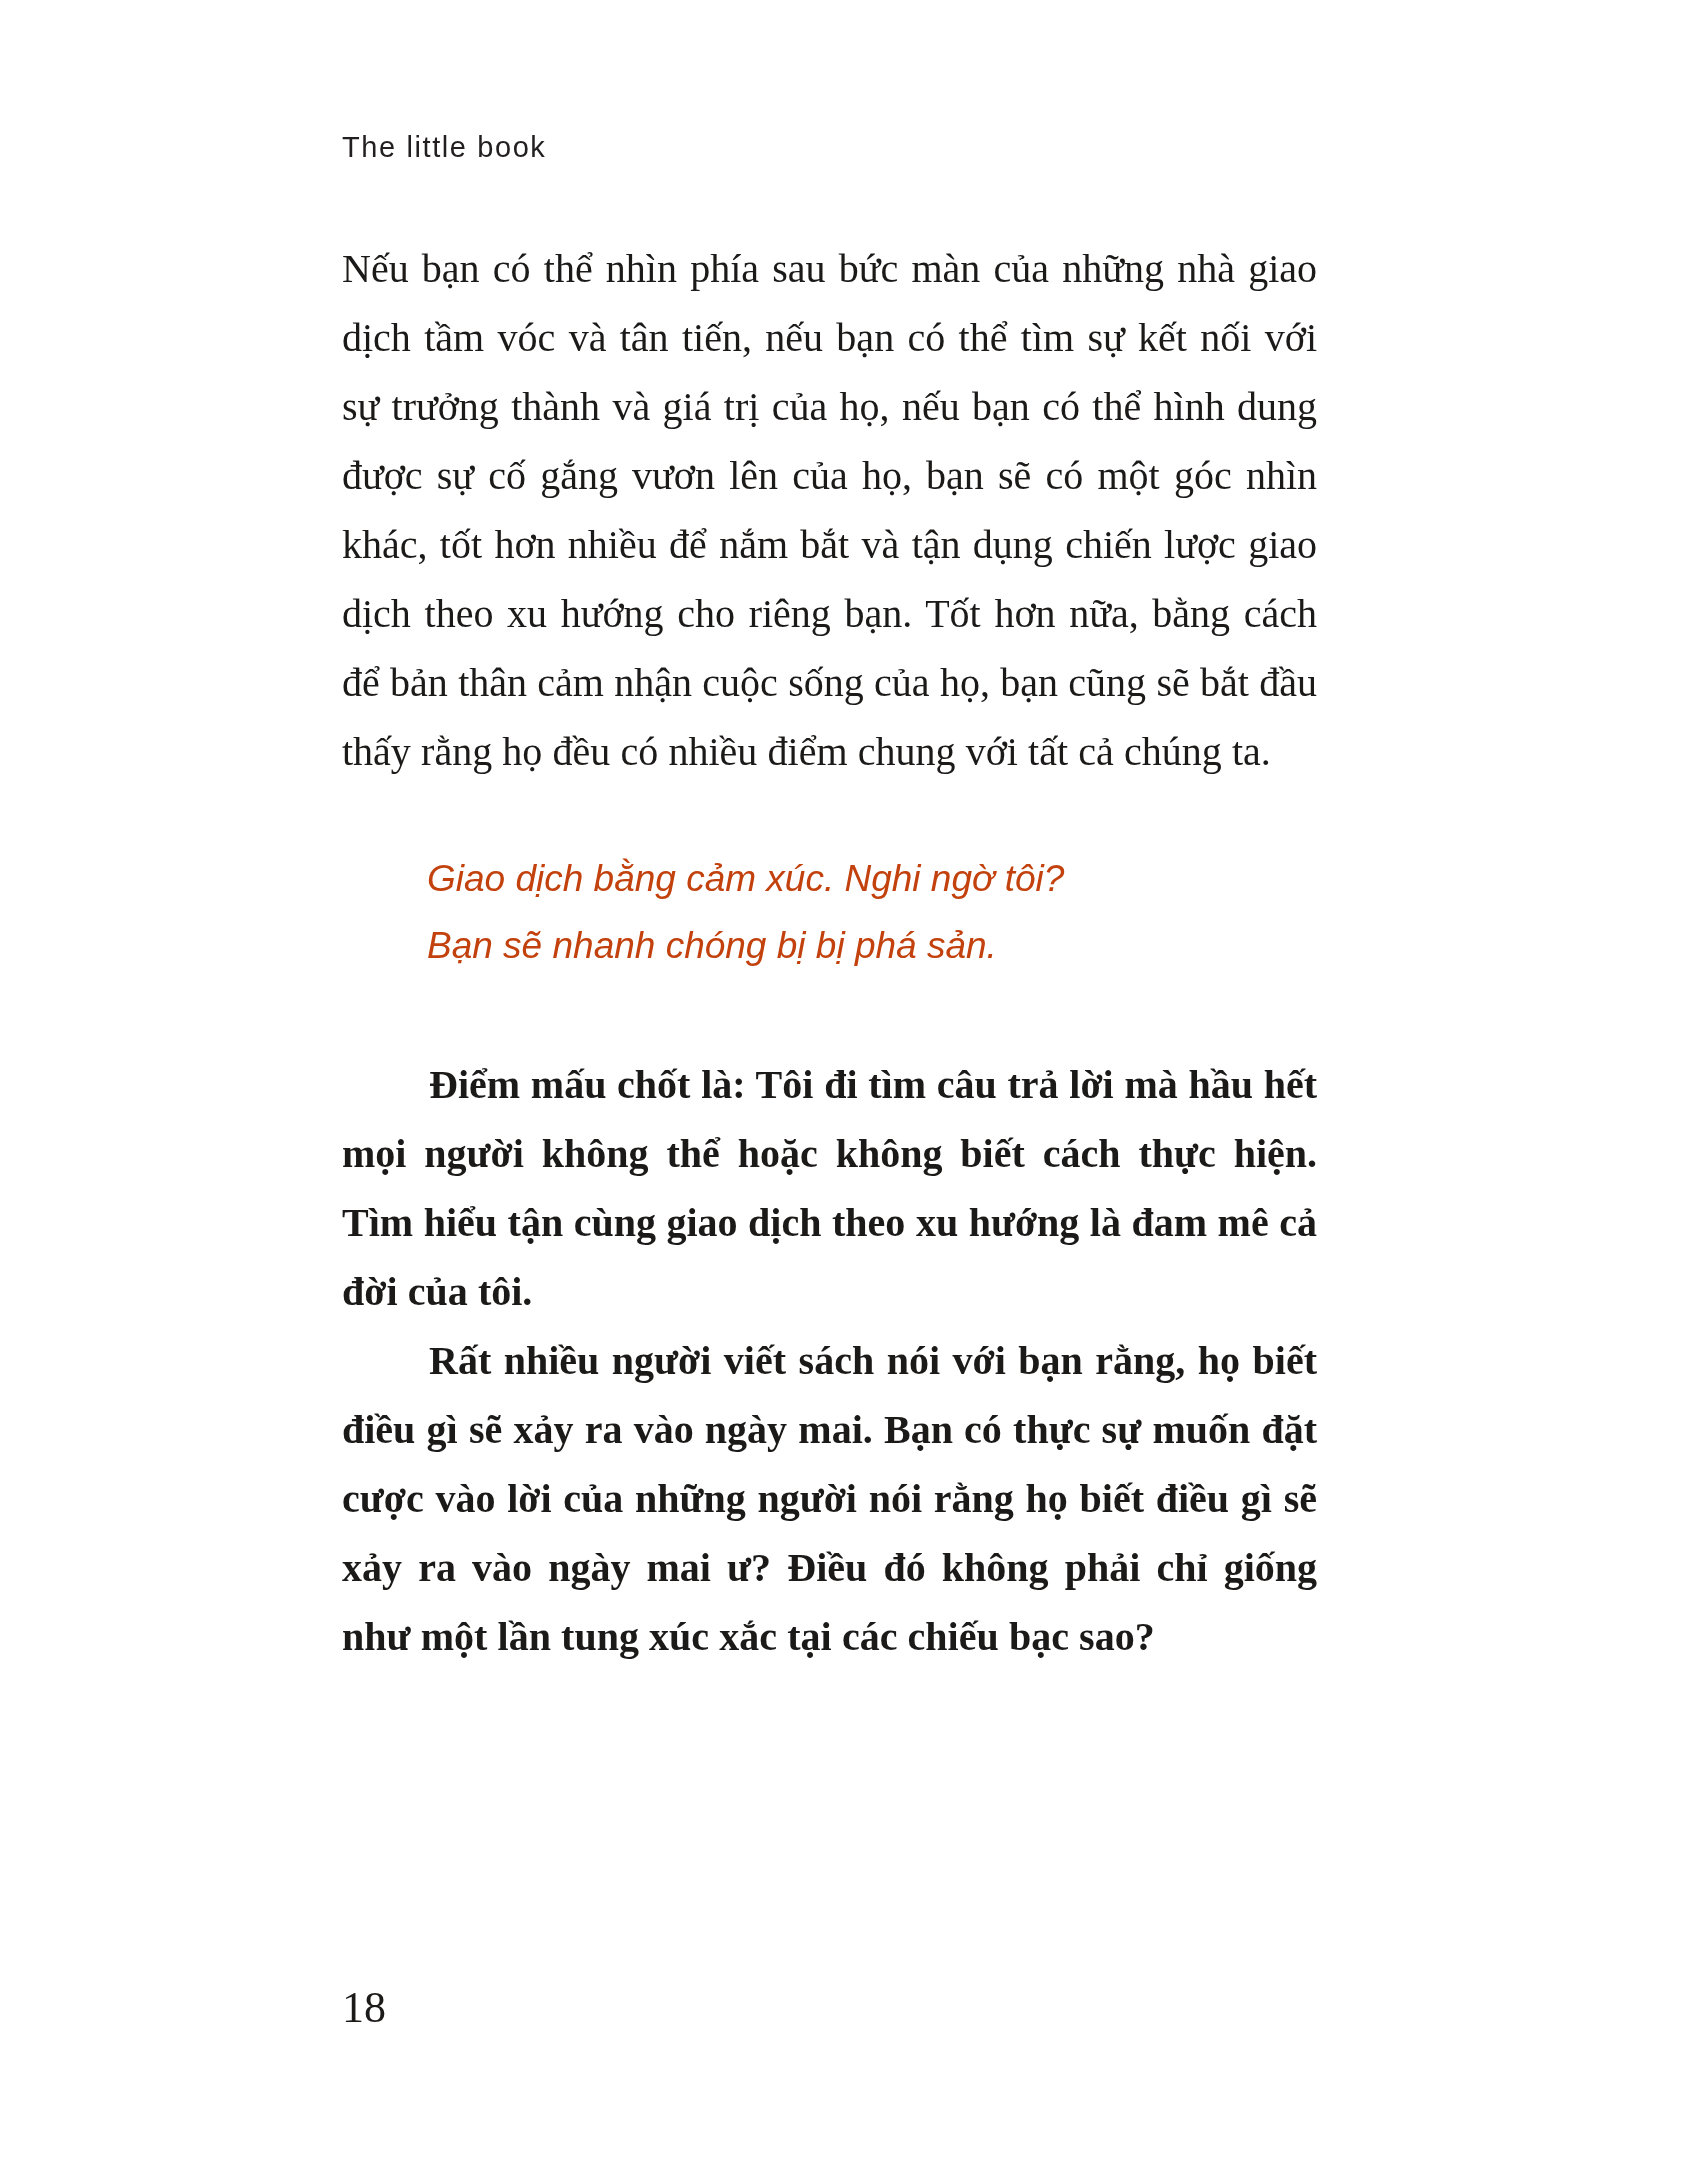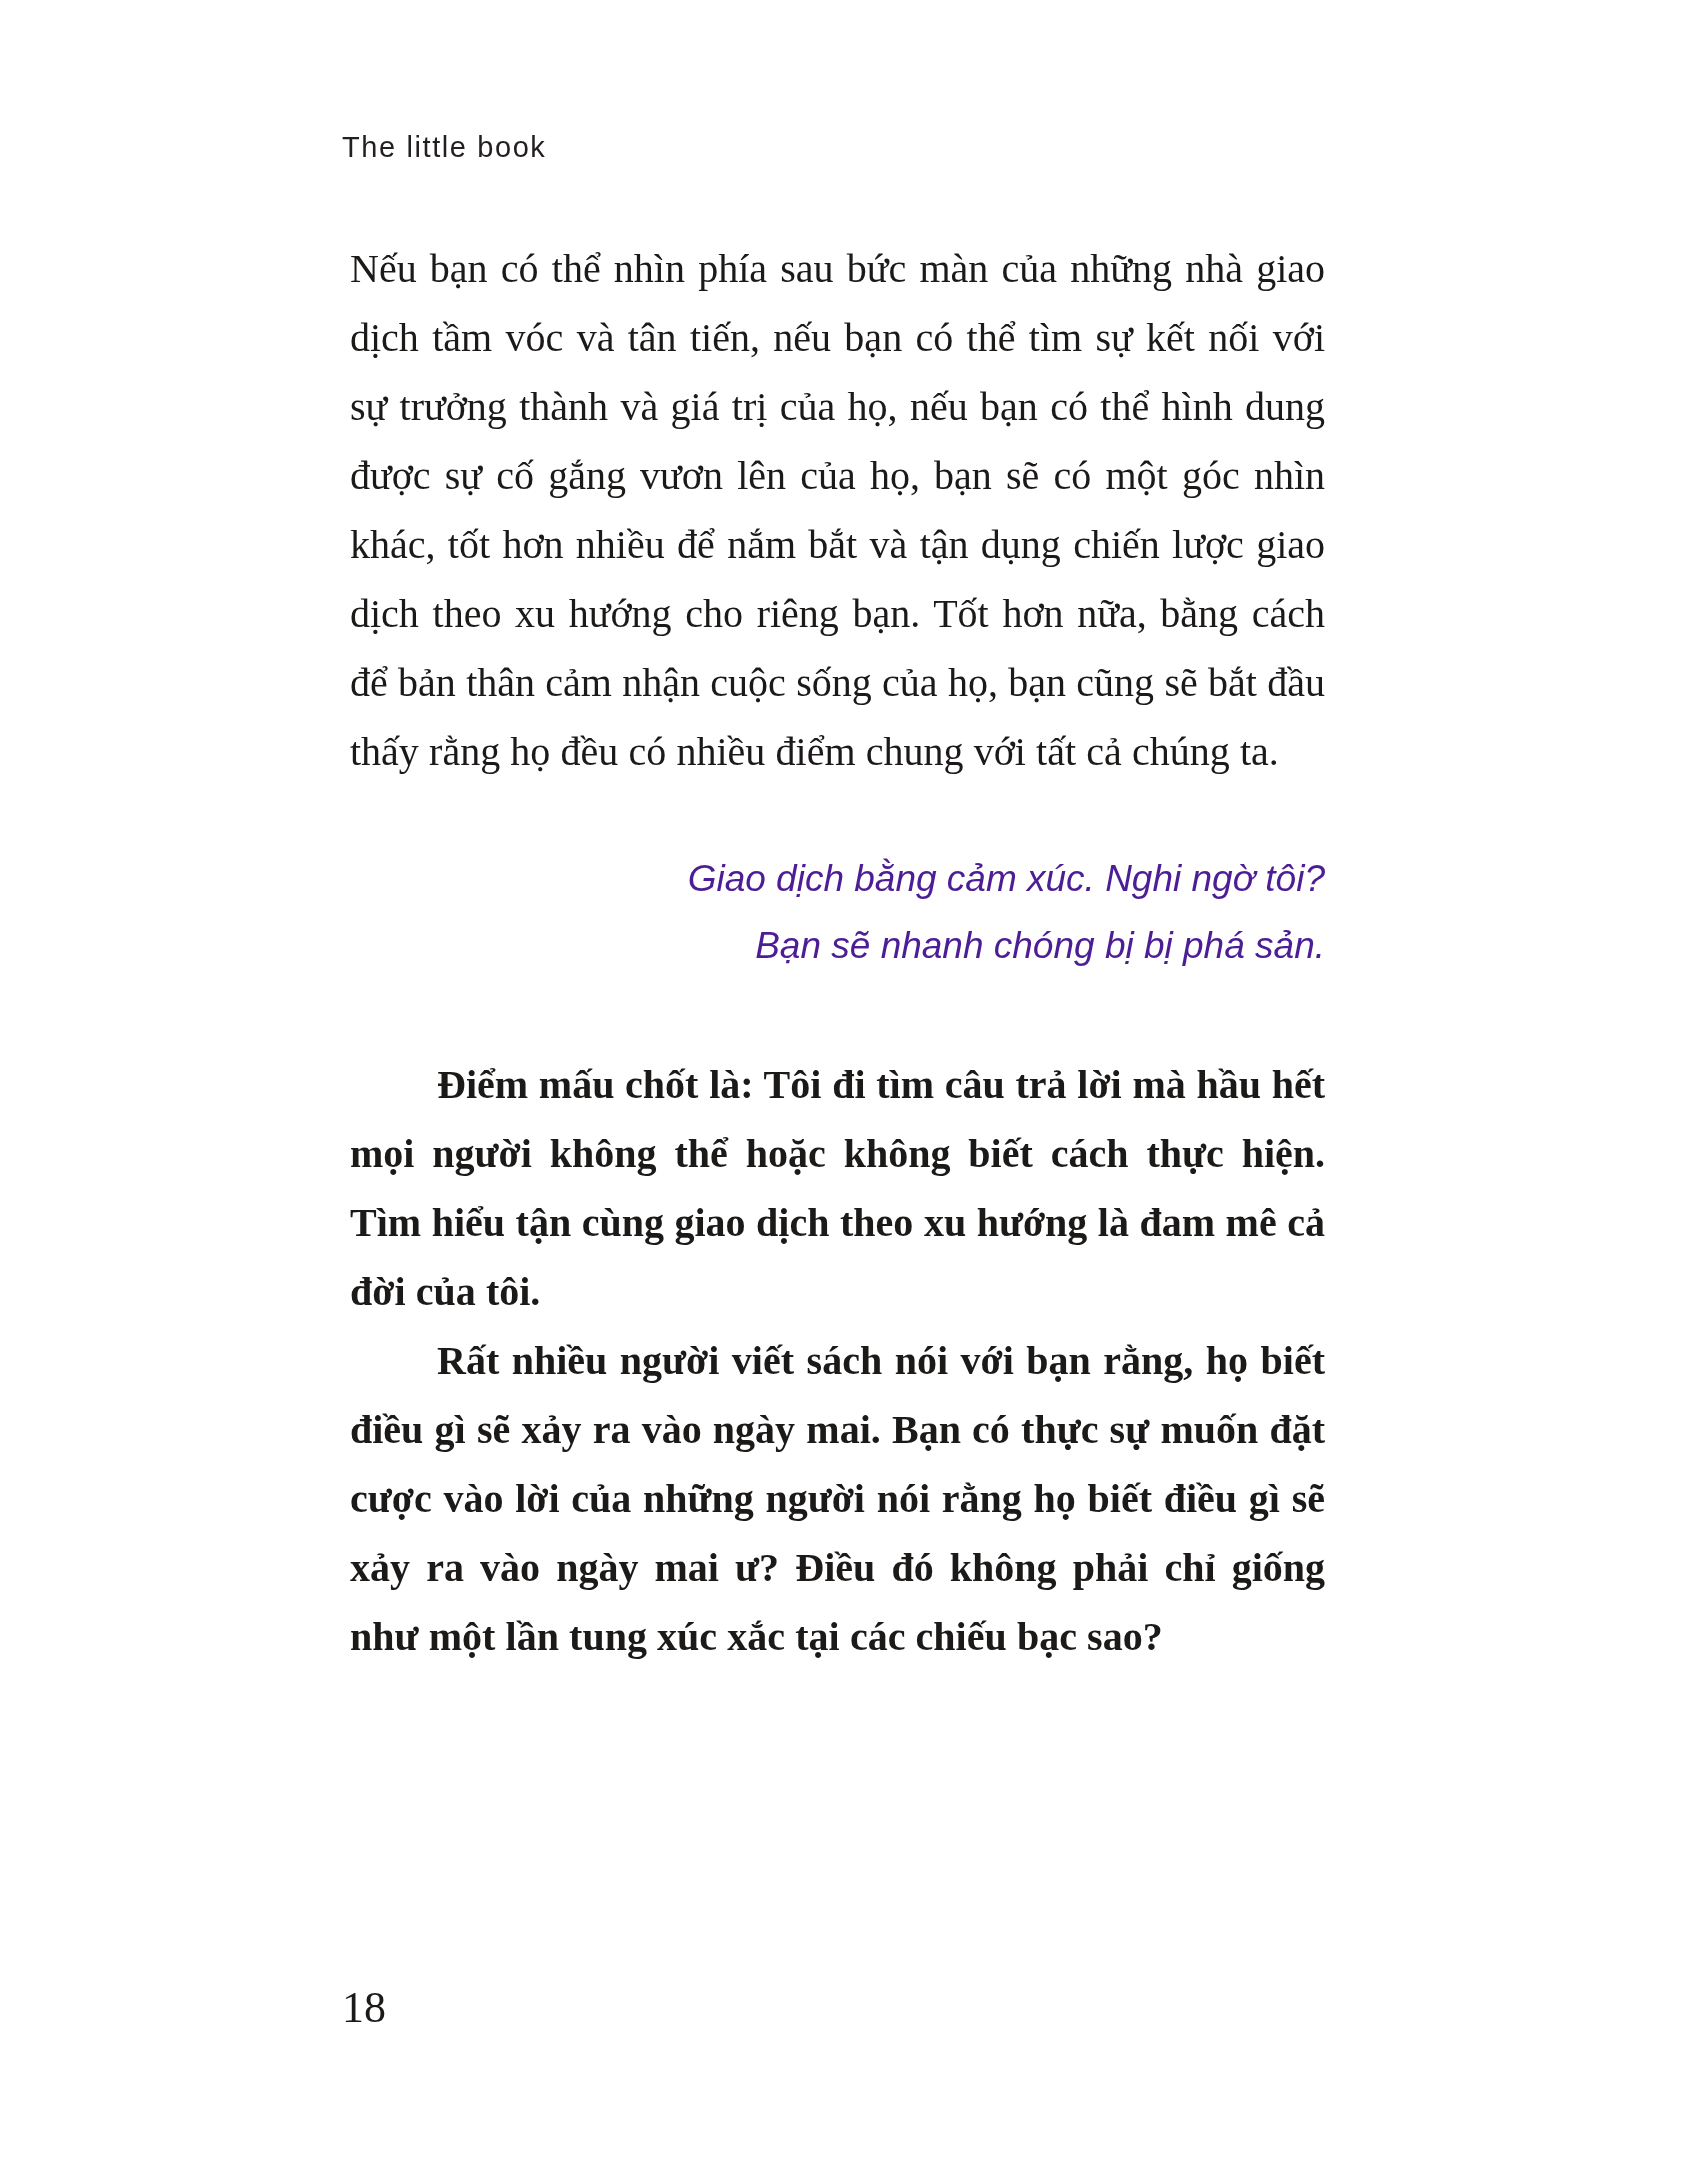--- a/index.html
+++ b/index.html
@@ -36,21 +36,21 @@
     font-size: 29px;
     font-weight: 400;
     letter-spacing: 0.055em;
     color: #231f20;
     white-space: nowrap;
   }
 
   
   .body-flow {
     position: absolute;
-    left: 8px;
+    left: 0;
     top: 234px;
     width: 975px;
   }
 
   p.body-para {
     margin: 0;
     font-family: "Liberation Serif", "DejaVu Serif", serif;
     font-size: 40px;
     line-height: 69px;
     color: #1c1a19;
@@ -88,23 +88,23 @@
 
   .quote-spacer-bottom {
     height: 71px;
   }
 
   .quote-line {
     font-family: "Liberation Sans", "DejaVu Sans", sans-serif;
     font-style: italic;
     font-size: 37px;
     line-height: 67px;
-    color: #4c1d95;
+    color: #c2410c;
     padding-left: 85px;
-    text-align: right;
+    text-align: left;
     white-space: nowrap;
   }
 
   
   .folio {
     position: absolute;
     left: 0;
     top: 1982px;
     font-family: "Liberation Serif", "DejaVu Serif", serif;
     font-size: 44px;

